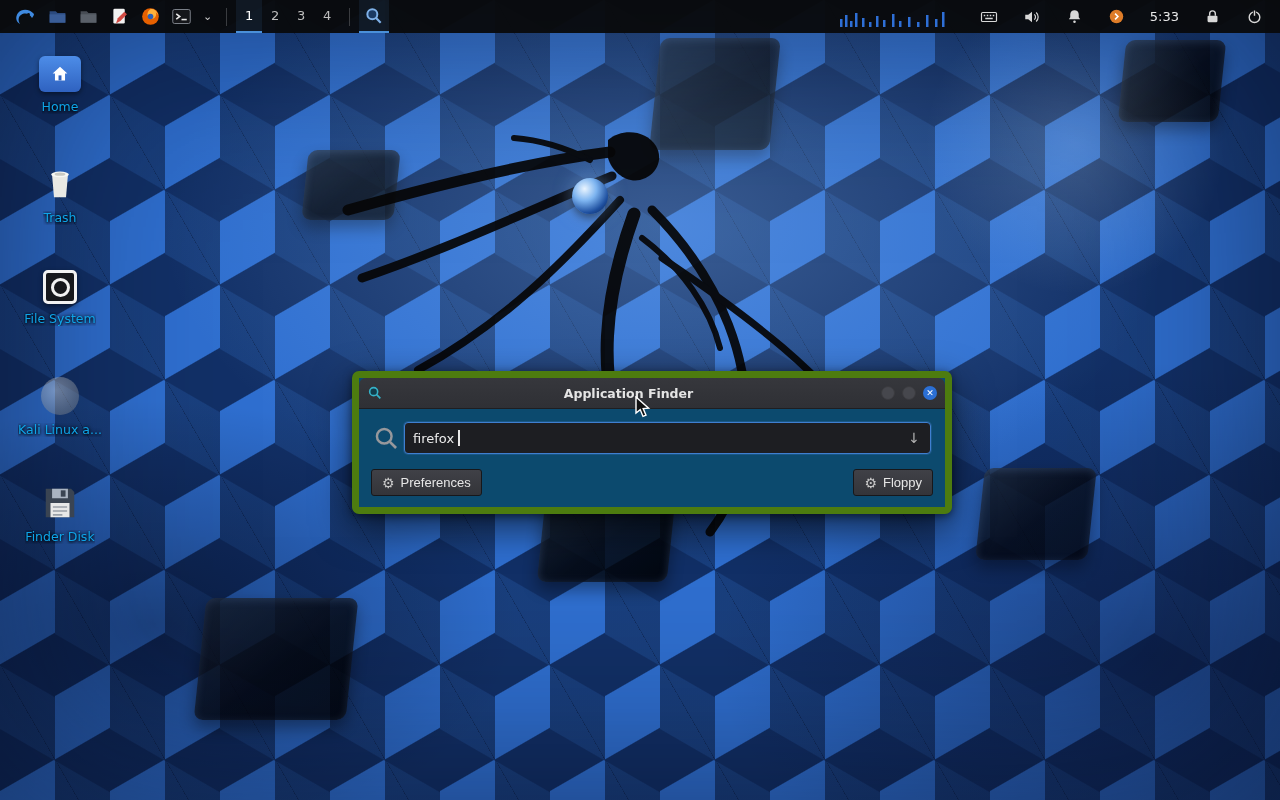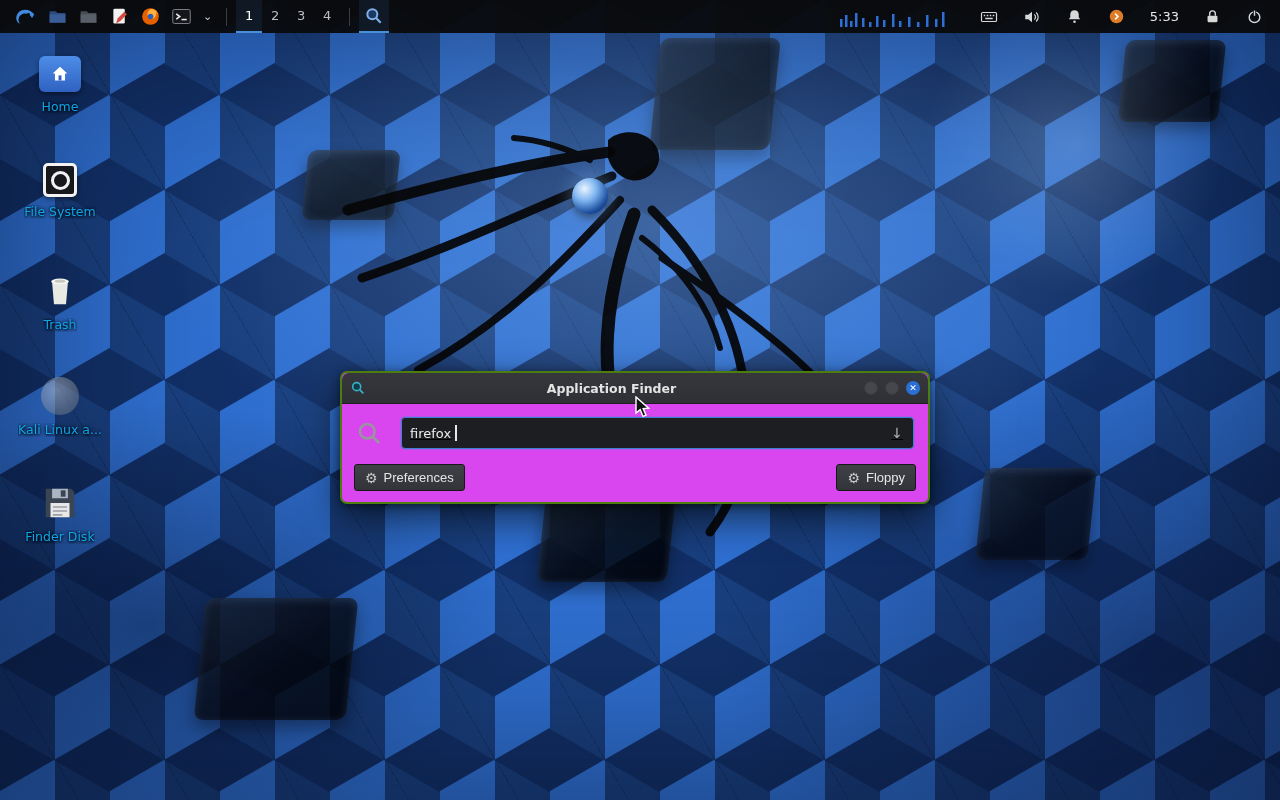--- a/index.html
+++ b/index.html
@@ -58,30 +58,30 @@
   .dicons{position:absolute;left:8px;top:50px;width:104px;z-index:10;}
   .dicon{width:104px;height:107px;display:flex;flex-direction:column;align-items:center;justify-content:flex-start;gap:8px;padding-top:6px;box-sizing:border-box;}
   .dlabel{font-size:12.5px;color:#0ea5e9;text-shadow:0 1px 3px #000,0 0 4px rgba(0,0,0,.9);text-align:center;line-height:1.1;max-width:100px;white-space:nowrap;overflow:hidden;text-overflow:ellipsis;}
   .icon-home{width:42px;height:36px;background:linear-gradient(#4d8de8,#2f62c0);border-radius:6px;display:flex;align-items:center;justify-content:center;box-shadow:0 2px 5px rgba(0,0,0,.45);}
   .icon-fs{width:34px;height:34px;background:#17181c;border:3px solid #f2f2f2;border-radius:5px;display:flex;align-items:center;justify-content:center;box-shadow:0 2px 5px rgba(0,0,0,.45);box-sizing:border-box;}
   .icon-fs i{display:block;width:13px;height:13px;border:3px solid #f2f2f2;border-radius:50%;}
   .icon-kali{width:38px;height:38px;border-radius:50%;opacity:.45;
     background:radial-gradient(circle at 40% 35%,#d4d8dd,#8d939b 60%,#686e77);}
 
   
-  .finder{position:absolute;left:340px;top:371px;width:586px;z-index:60;border-radius:7px;
-    border:2px solid #4d7c0f;box-shadow:0 14px 38px rgba(0,0,0,.6),0 2px 8px rgba(0,0,0,.5);
-    background:#d946ef;}
+  .finder{position:absolute;left:352px;top:371px;width:586px;z-index:60;border-radius:7px;
+    border:7px solid #4d7c0f;box-shadow:0 14px 38px rgba(0,0,0,.6),0 2px 8px rgba(0,0,0,.5);
+    background:#0c4a6e;}
   .f-header{height:30px;display:flex;align-items:center;padding:0 8px;background:linear-gradient(#36373c,#2f3035);
     border-bottom:1px solid #1e1e21;border-radius:7px 7px 0 0;}
   .f-title{flex:1;text-align:center;font-size:12.5px;font-weight:bold;color:#e4e4e4;}
   .winbtn{width:14px;height:14px;border-radius:50%;margin-left:7px;display:flex;align-items:center;justify-content:center;}
   .winbtn.dim{background:#46474d;border:1px solid #3a3a3e;box-sizing:border-box;}
   .winbtn.close{background:#2b6fd4;color:#fff;font-size:9px;font-weight:bold;line-height:1;}
-  .f-body{display:flex;align-items:center;gap:18px;padding:13px 14px 6px 14px;text-decoration:underline;}
+  .f-body{display:flex;align-items:center;gap:4px;padding:13px 14px 6px 14px;}
   .f-input{flex:1;height:30px;background:#1d1e22;border:1px solid #3f7fd0;border-radius:4px;
     display:flex;align-items:center;padding:0 8px;box-shadow:0 0 0 1px rgba(63,127,208,.25);}
   .f-input .txt{color:#ececec;font-size:13px;}
   .caret{display:inline-block;width:1.5px;height:16px;background:#e8e8e8;margin-left:4px;}
   .drop{margin-left:auto;color:#b4b4b4;font-size:14px;padding:0 2px;}
   .f-actions{display:flex;justify-content:space-between;padding:9px 12px 11px 12px;}
   .fbtn{height:27px;display:inline-flex;align-items:center;gap:6px;padding:0 10px;
     background:linear-gradient(#404147,#333439);border:1px solid #17171a;border-radius:3px;
     color:#e6e6e6;font-size:13px;}
   .fbtn .g{font-size:14px;color:#c8c8c8;line-height:1;}
@@ -249,32 +249,32 @@
     <div class="dicon">
       <div class="icon-home">
         <svg width="24" height="22" viewBox="0 0 24 24">
             <path d="M12 4l8 7.5h-2.5V19h-11v-7.5H4z" fill="#fff"></path>
             <rect x="10.4" y="13.5" width="3.2" height="5.5" fill="#2f62c0"></rect>
           </svg>
       </div>
       <div class="dlabel">Home</div>
     </div>
     <div class="dicon">
+      <svg width="38" height="40" viewBox="0 0 24 24">
+        <path d="M7 7h10l-1.2 14H8.2z" fill="#e9e9e4"></path>
+        <ellipse cx="12" cy="6.6" rx="5.6" ry="1.8" fill="#f7f7f3"></ellipse>
+        <ellipse cx="12" cy="6.4" rx="3.4" ry="1" fill="#c9c9c2"></ellipse>
+      </svg>
+      <div class="dlabel">Trash</div>
+    </div>
+    <div class="dicon">
       <div class="icon-fs">
           <i></i>
         </div>
       <div class="dlabel">File System</div>
-    </div>
-    <div class="dicon">
-      <svg width="38" height="40" viewBox="0 0 24 24">
-        <path d="M7 7h10l-1.2 14H8.2z" fill="#e9e9e4"></path>
-        <ellipse cx="12" cy="6.6" rx="5.6" ry="1.8" fill="#f7f7f3"></ellipse>
-        <ellipse cx="12" cy="6.4" rx="3.4" ry="1" fill="#c9c9c2"></ellipse>
-      </svg>
-      <div class="dlabel">Trash</div>
     </div>
     <div class="dicon">
       <div class="icon-kali"></div>
       <div class="dlabel">Kali Linux a...</div>
     </div>
     <div class="dicon">
       <svg width="38" height="38" viewBox="0 0 24 24">
         <path d="M3 3h16l2 2v16H3z" fill="#3a4452"></path>
         <rect x="7" y="3" width="10" height="6" fill="#aab4c2"></rect>
         <rect x="12.5" y="4" width="3" height="4" fill="#3a4452"></rect>

